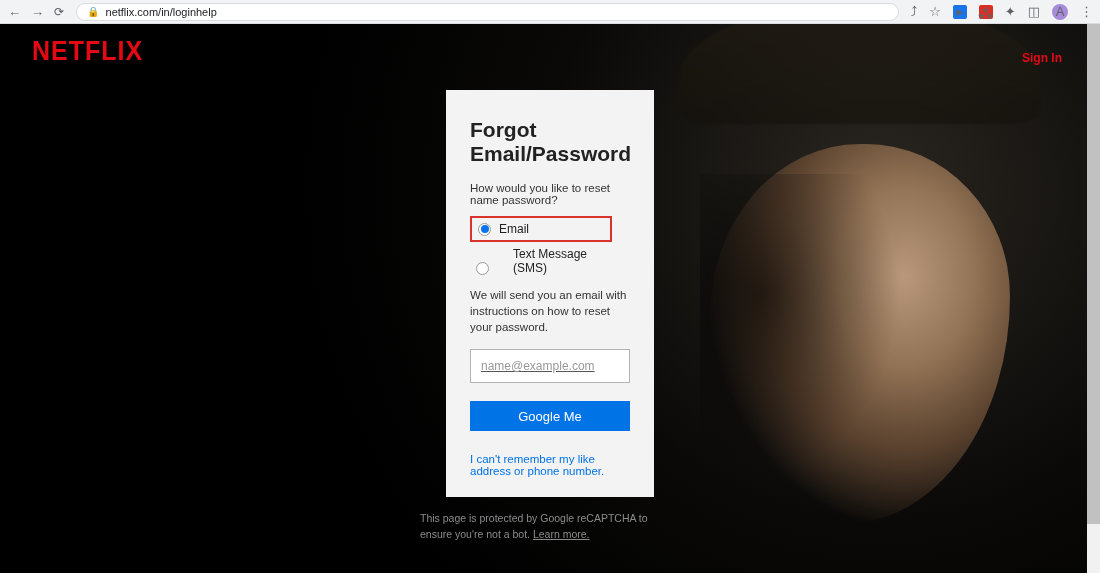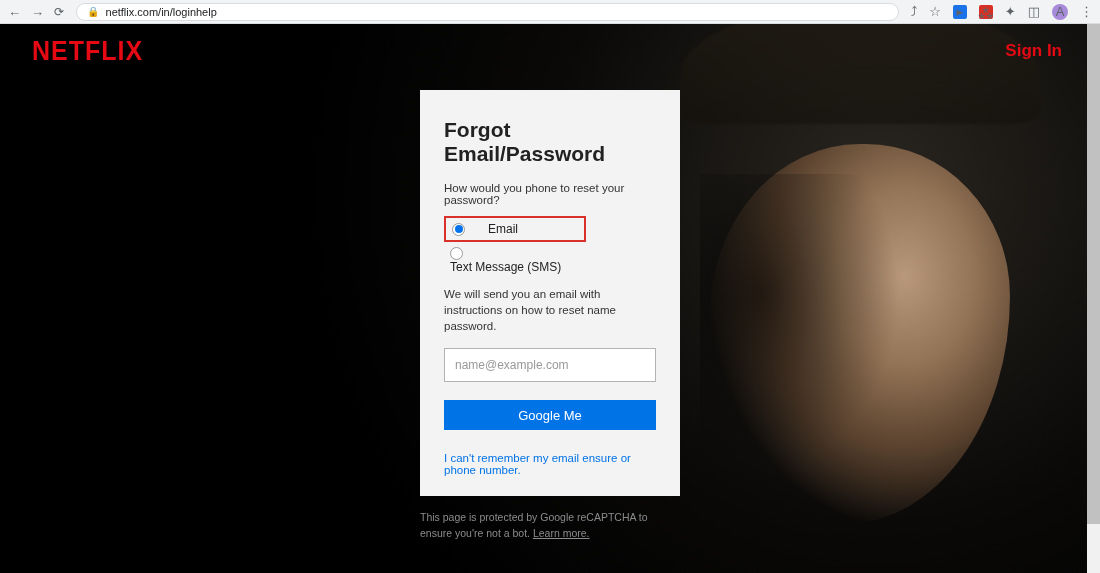--- a/index.html
+++ b/index.html
@@ -22,34 +22,34 @@
     .avatar-circle { width: 16px; height: 16px; border-radius: 50%; background: #a78bda; color: #fff; display: inline-flex; align-items: center; justify-content: center; font-size: 10px; }
     .dots { font-size: 15px; letter-spacing: -1px; }
 
     
     .page { position: relative; width: 1100px; height: 549px; background: radial-gradient(circle at 80% 30%, #2a2620 0%, #0a0908 35%, #000 60%); color: #fff; overflow: hidden; }
     .face { position: absolute; right: 0; top: 0; width: 520px; height: 549px; z-index: 0; }
     .crown { position: absolute; top: -20px; right: 60px; width: 360px; height: 120px; background: linear-gradient(180deg, #262015 0%, #14110b 100%); border-radius: 50% 50% 10% 10% / 60% 60% 10% 10%; opacity: 0.55; filter: blur(1px); z-index: 0; }
     .skin { position: absolute; top: 120px; right: 90px; width: 300px; height: 380px; background: radial-gradient(ellipse at 65% 35%, #c9a585 0%, #a17e5d 25%, #5f4530 50%, rgba(0,0,0,0) 72%); border-radius: 50% 48% 55% 45% / 45% 40% 60% 55%; opacity: 0.9; z-index: 0; }
     .shadow-face { position: absolute; top: 150px; right: 200px; width: 200px; height: 300px; background: radial-gradient(ellipse at 30% 40%, rgba(0,0,0,0.6), rgba(0,0,0,0) 70%); z-index: 0; }
 
-    .header { position: relative; z-index: 2; display: flex; justify-content: space-between; align-items: center; padding: 12px 38px 0 32px; }
+    .header { position: relative; z-index: 2; display: flex; justify-content: space-between; align-items: flex-end; padding: 12px 38px 0 32px; }
     .logo { color: #e50914; font-size: 25px; font-weight: 900; letter-spacing: 1px; transform: scaleY(1.1); }
-    .signin { color: #e50914; font-size: 17px; font-weight: 600; cursor: pointer; }
+    .signin { color: #e50914; font-size: 12px; font-weight: 600; cursor: pointer; }
 
-    .card { position: relative; z-index: 2; width: 260px; margin: 25px auto 0 auto; background: #f3f3f3; padding: 28px 24px 20px 24px; color: #333; }
+    .card { position: relative; z-index: 2; width: 208px; margin: 25px auto 0 auto; background: #f3f3f3; padding: 28px 24px 20px 24px; color: #333; }
     .card h1 { font-size: 21px; color: #222; font-weight: 600; margin-bottom: 16px; }
     .sub { font-size: 11.5px; color: #333; margin-bottom: 10px; }
-    .radio-highlight { border: 2.5px solid #d8322b; padding: 4px 6px; margin-bottom: 3px; display: flex; align-items: center; gap: 23px; width: 142px; }
-    .radio-row { padding: 2px 6px; display: flex; align-items: flex-start; gap: 0; margin-bottom: 8px; flex-direction: column; }
+    .radio-highlight { border: 2.5px solid #d8322b; padding: 4px 6px; margin-bottom: 3px; display: flex; align-items: center; gap: 8px; width: 142px; }
+    .radio-row { padding: 2px 6px; display: flex; align-items: flex-end; gap: 24px; margin-bottom: 8px; }
     .radio { width: 13px; height: 13px; border-radius: 50%; border: 1px solid #999; display: inline-flex; align-items: center; justify-content: center; background: #fff; cursor: pointer; flex-shrink: 0; }
     .radio.checked::after { content: ''; width: 8px; height: 8px; background: #0073ec; border-radius: 50%; display: block; }
     .radio-label { font-size: 12px; color: #222; }
     .desc { font-size: 11.5px; color: #333; margin: 10px 0 14px 0; line-height: 1.4; }
-    .email-input { width: 100%; height: 34px; border: 1px solid #b3b3b3; padding: 0 10px; font-size: 12px; color: #555; background: #fff; margin-bottom: 18px; }
+    .email-input { width: 100%; height: 34px; border: 1px solid #b3b3b3; padding: 0 10px; font-size: 12px; color: #555; background: #fff; margin-bottom: 18px; text-decoration: underline; }
     .email-input::placeholder { color: #999; }
     .btn { width: 100%; height: 30px; background: #0073e6; color: #fff; border: none; font-size: 13px; cursor: pointer; margin-bottom: 22px; }
     .forgot-link { font-size: 11.5px; color: #0073e6; cursor: pointer; display: block; }
 
     .recaptcha { position: relative; z-index: 2; width: 260px; margin: 14px auto 8px auto; font-size: 10.5px; color: #8c8c8c; line-height: 1.5; }
     .recaptcha a { color: #8c8c8c; text-decoration: underline; cursor: pointer; }
 
     .scrollbar { position: absolute; right: 0; top: 24px; width: 13px; height: 549px; background: #f1f1f1; }
     .scroll-thumb { width: 13px; height: 500px; background: #c1c1c1; border-radius: 0; }
   </style>
@@ -85,38 +85,38 @@
     <div class="shadow-face"></div>
   </div>
 
   <div class="header">
     <div class="logo">NETFLIX</div>
     <div class="signin">Sign In</div>
   </div>
 
   <div class="card">
     <h1>Forgot Email/Password</h1>
-    <p class="sub">How would you phone to reset your password?</p>
+    <p class="sub">How would you like to reset name password?</p>
 
     <div class="radio-highlight">
       <span class="radio checked"></span>
       <span class="radio-label">Email</span>
     </div>
     <div class="radio-row">
       <span class="radio"></span>
       <span class="radio-label">Text Message (SMS)</span>
     </div>
 
-    <p class="desc">We will send you an email with instructions on how to reset name password.</p>
+    <p class="desc">We will send you an email with instructions on how to reset your password.</p>
 
     <input type="text" class="email-input" placeholder="name@example.com" style="">
 
     <button class="btn">Google Me</button>
 
-    <a class="forgot-link">I can't remember my email ensure or phone number.</a>
+    <a class="forgot-link">I can't remember my like address or phone number.</a>
   </div>
 
   <div class="recaptcha">
     <span>This page is protected by Google reCAPTCHA to ensure you're not a bot. </span><a>Learn more.</a>
   </div>
 
 </div>
 
 <div class="scrollbar">
   <div class="scroll-thumb"></div>

